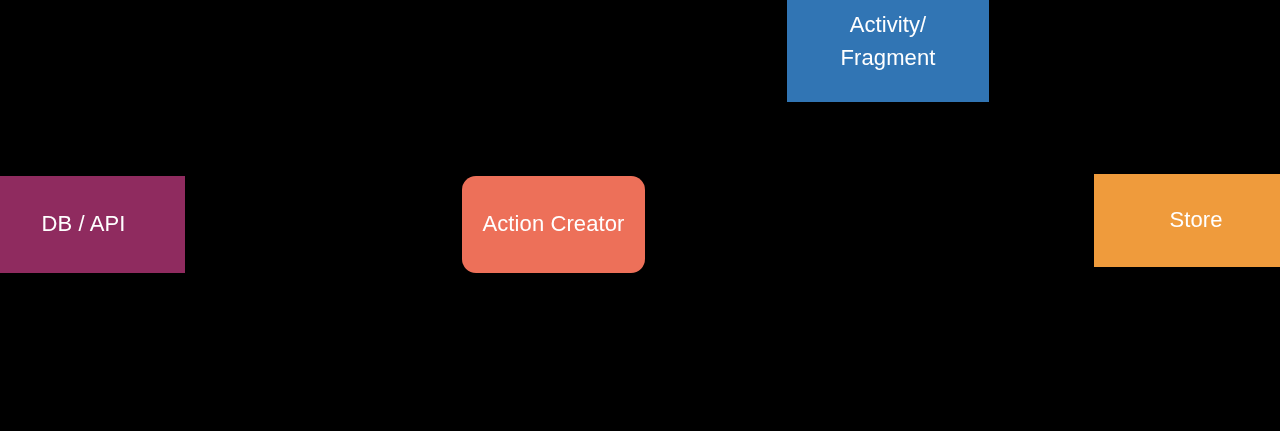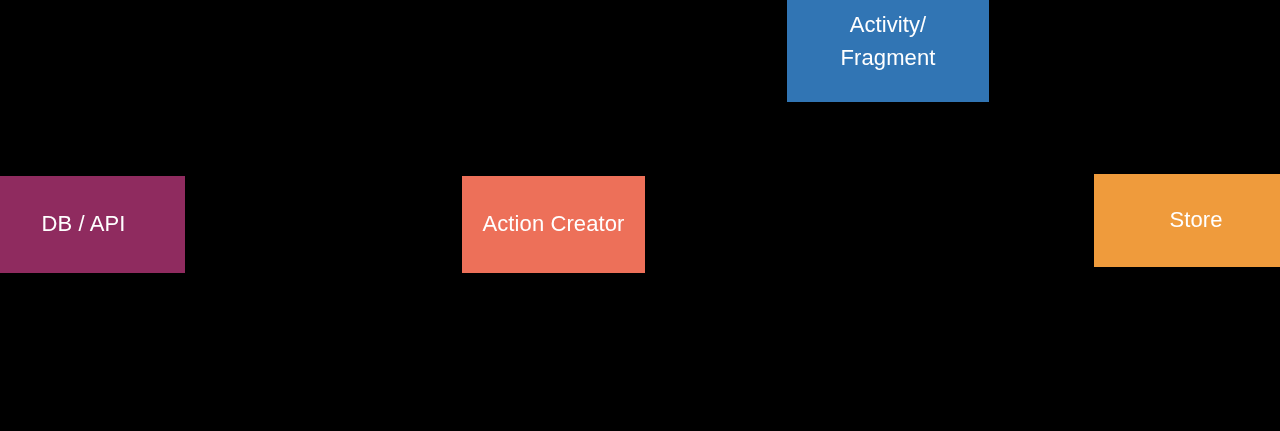--- a/index.html
+++ b/index.html
@@ -48,20 +48,21 @@
     width: 203px;
     height: 97px;
     background: #8f2b5f;
   }
   .node--action-creator {
     left: 462px;
     top: 176px;
     width: 183px;
     height: 97px;
     background: #ed7059;
+    border-radius: 14px;
   }
   .node--store {
     left: 1094px;
     top: 174px;
     width: 204px;
     height: 93px;
     background: #ef9b3c;
   }
   .node--dispatcher {
     left: 796px;

